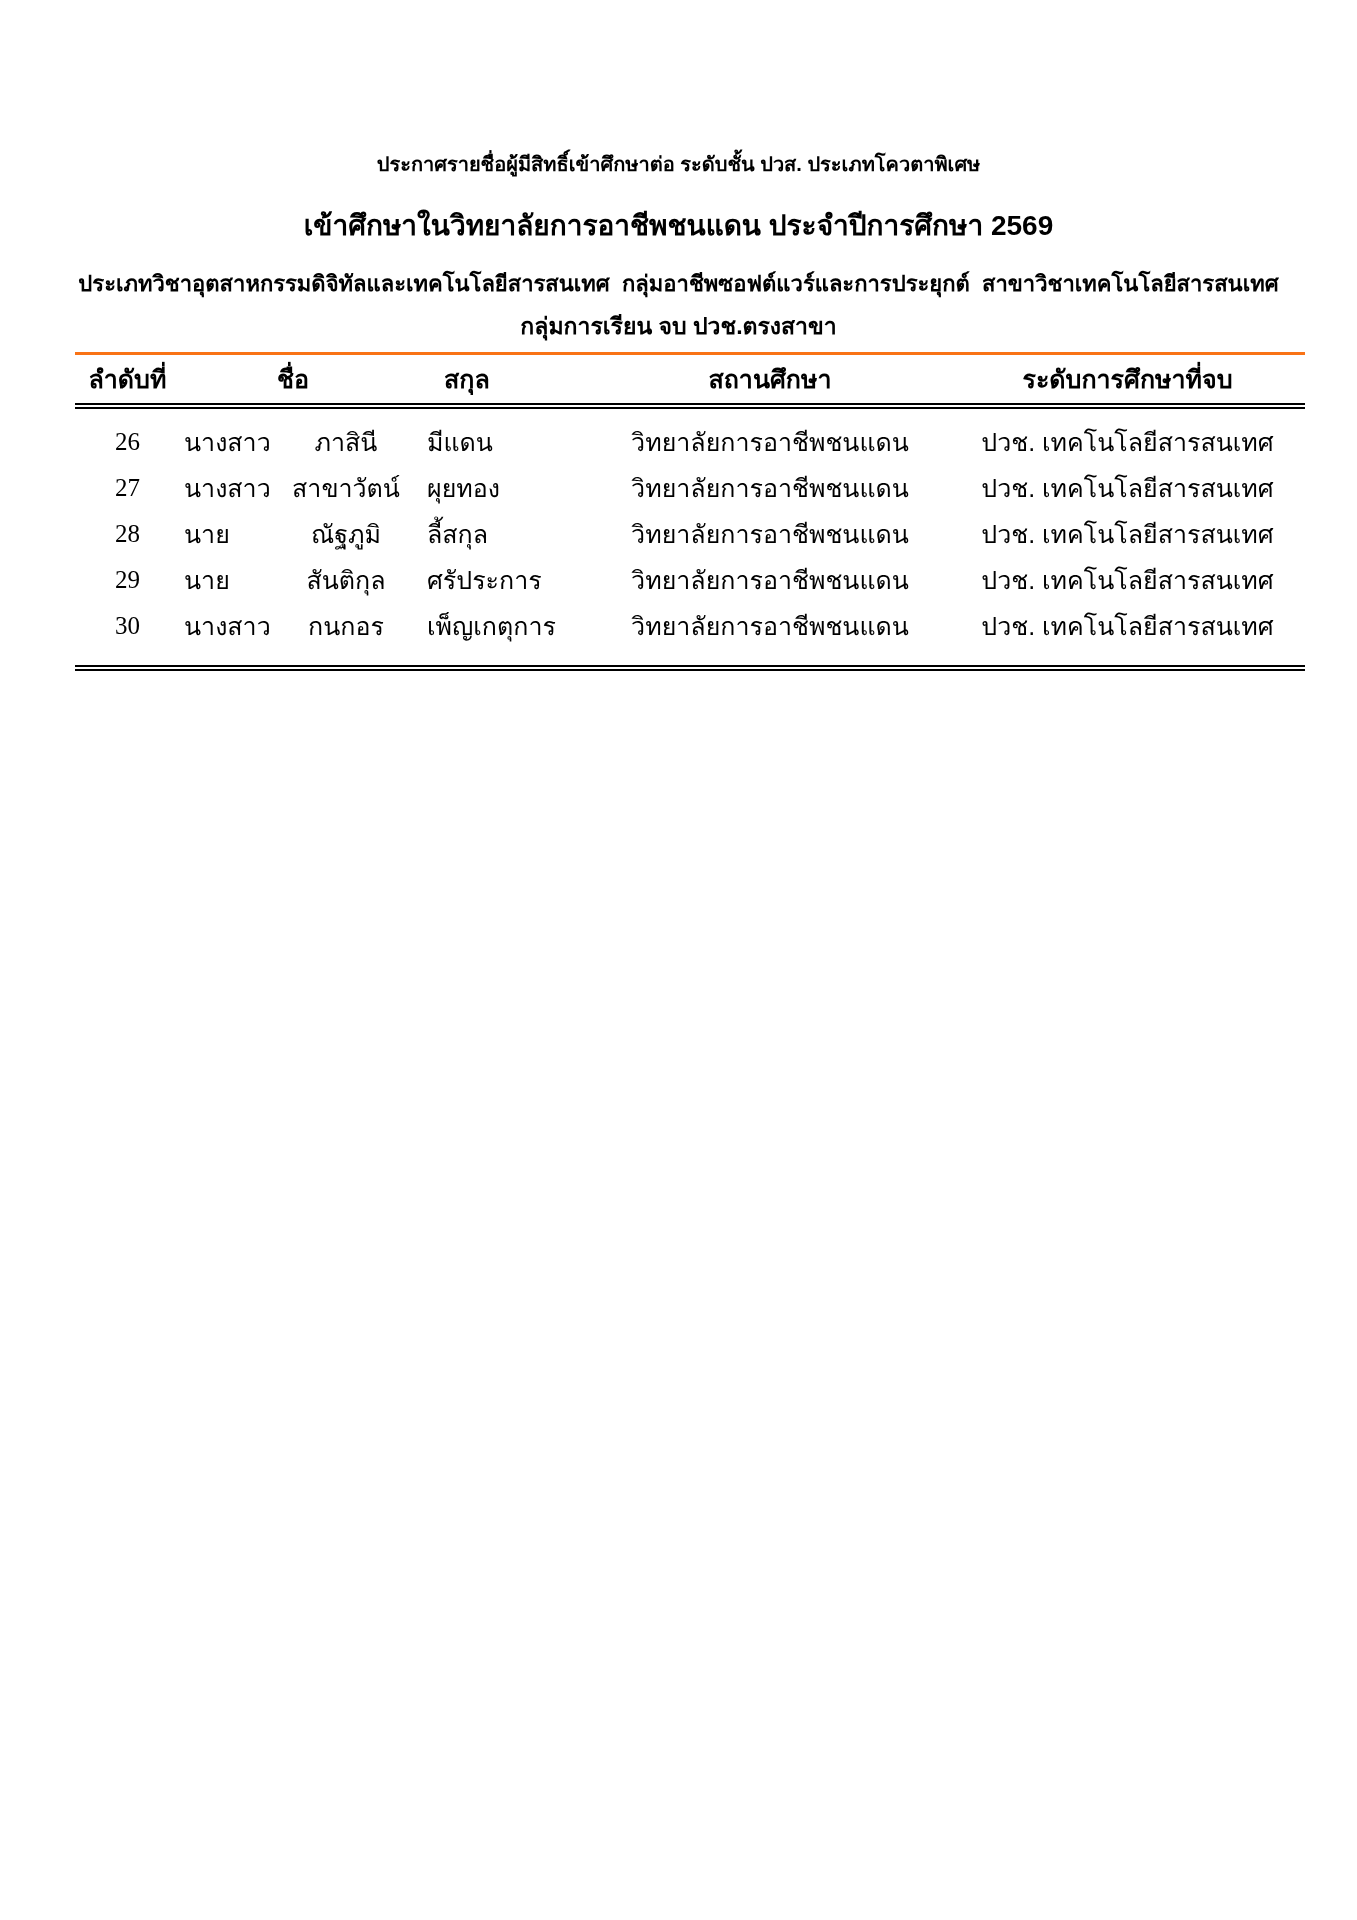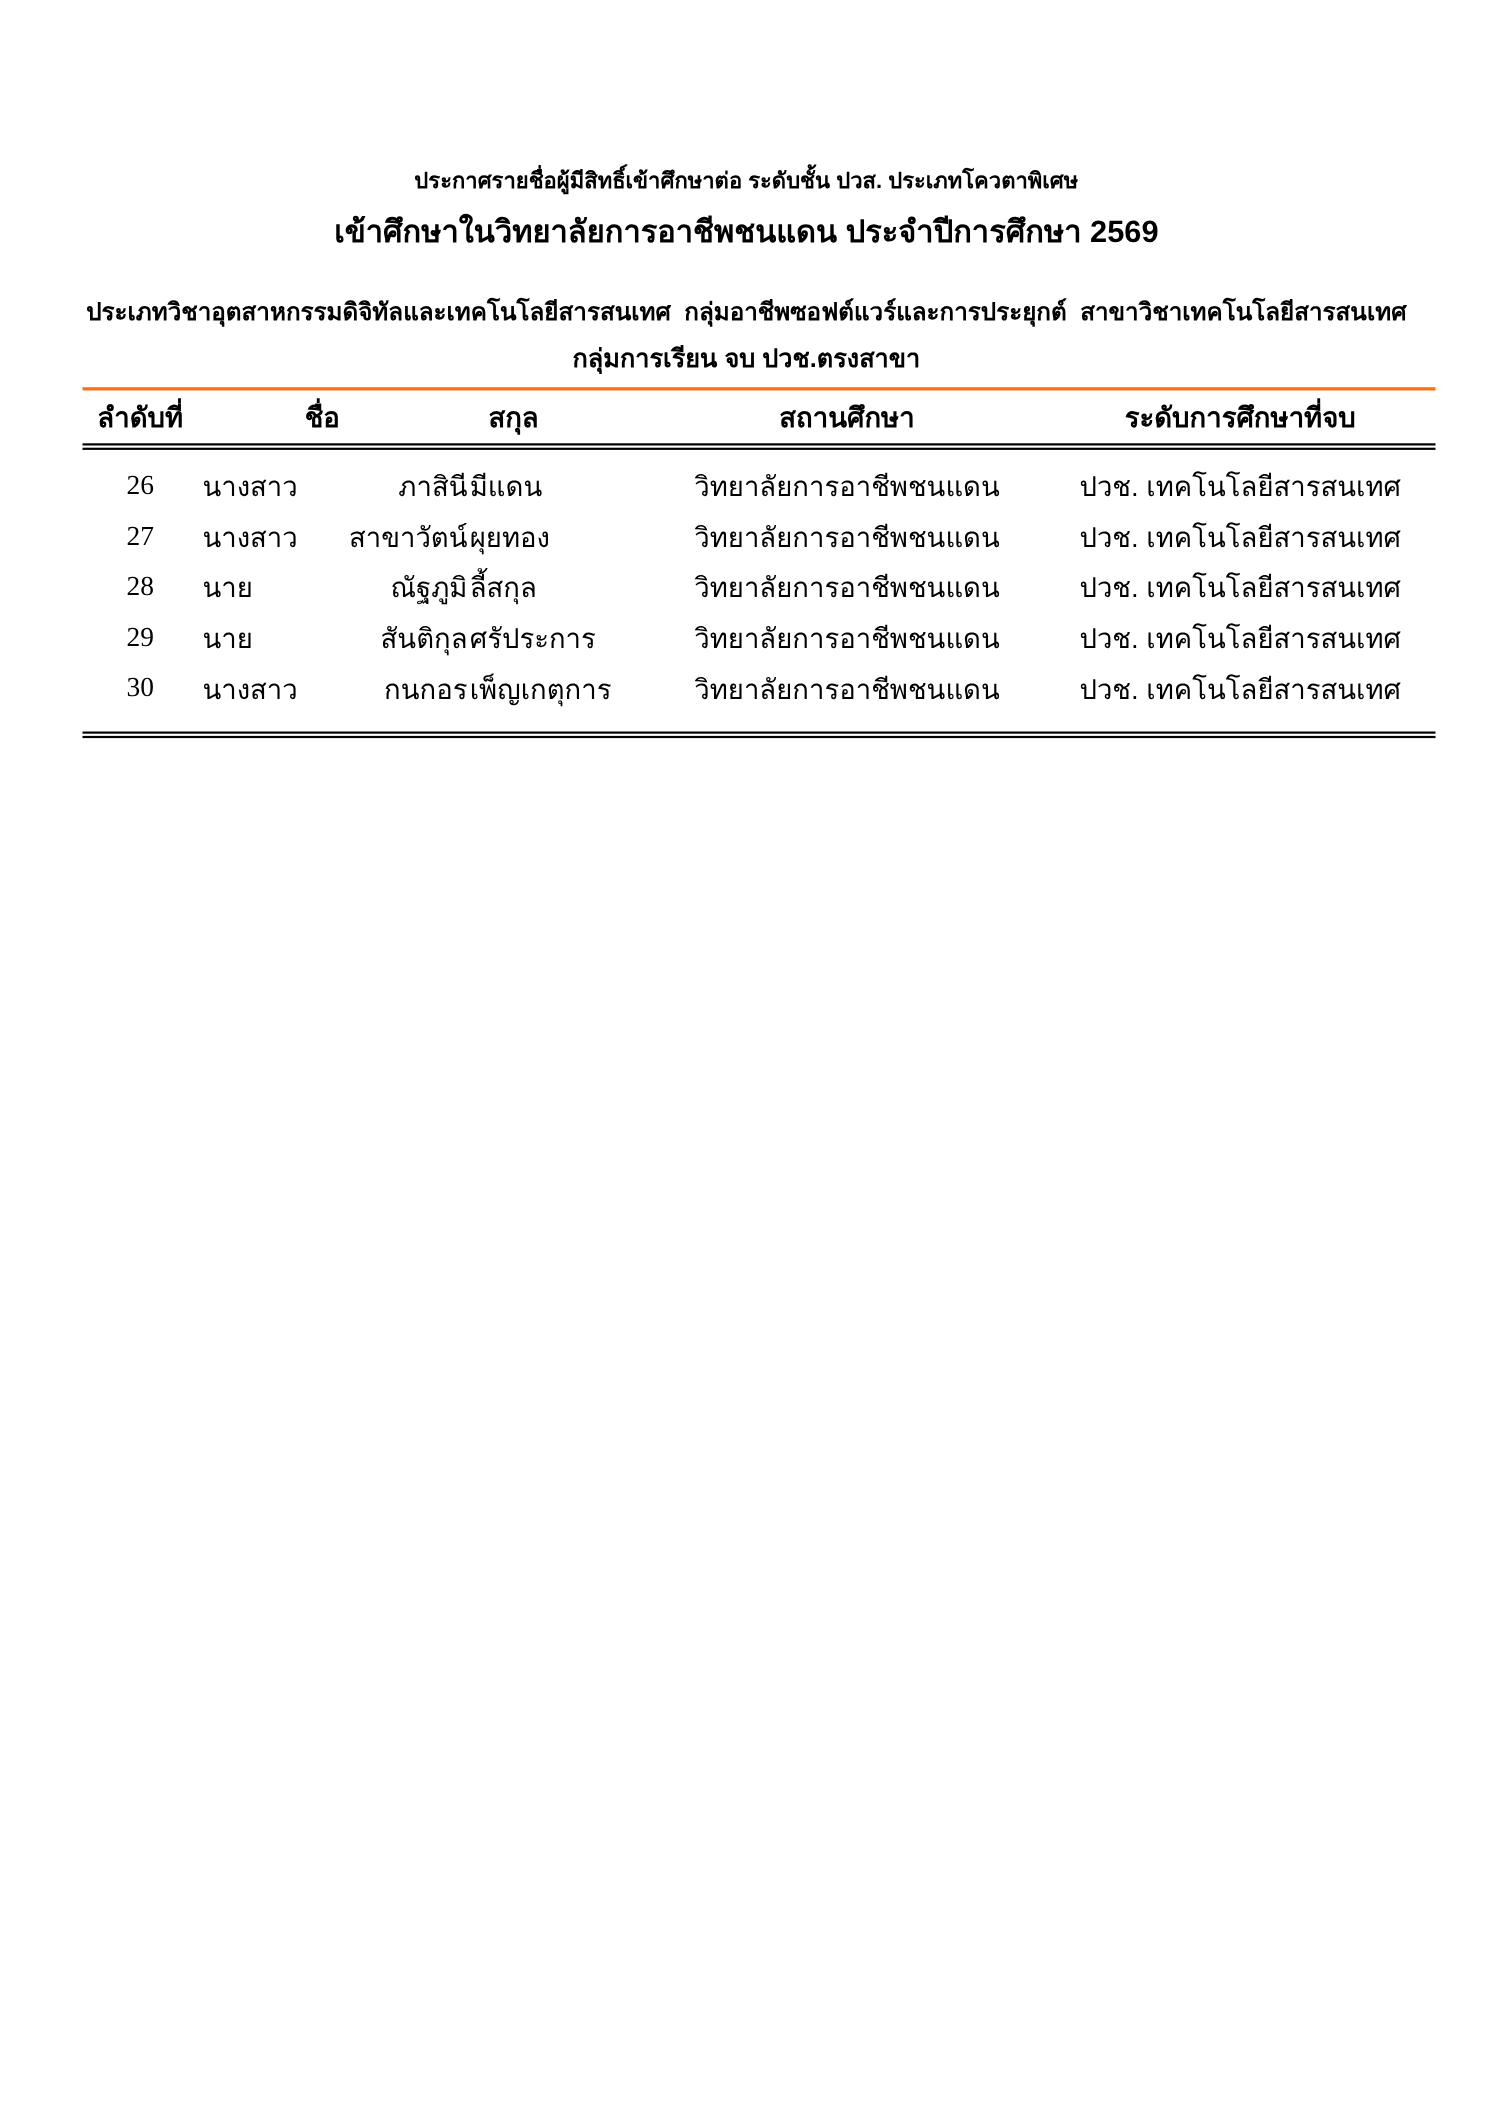--- a/index.html
+++ b/index.html
@@ -14,21 +14,21 @@
   }
   .t { white-space:pre-wrap; }
   .centerline {
     position:absolute;
     left:0;
     width:100%;
     text-align:center;
     font-weight:bold;
   }
   .title1 { top:148px; font-size:20px; }
-  .title2 { top:188px; font-size:28px; }
+  .title2 { top:203px; font-size:28px; }
   .subtitle { top:266px; font-size:22px; }
   .groupline { top:308px; font-size:23px; }
 
   .doc-table {
     position:absolute;
     top:352px;
     left:75px;
     width:1230px;
     border-top:3px solid #f97316;
     border-bottom:6px double #000;
@@ -43,21 +43,21 @@
     font-weight:bold;
     font-size:25px;
     border-bottom:6px double #000;
   }
   .tbody { padding:10px 0 16px 0; }
   .trow { height:46px; font-size:25px; }
 
   .c { overflow:visible; }
   .c-no     { text-align:center;font-family:Liberation Serif, serif; }
   .c-title  { text-align:left; padding-left:4px; }
-  .c-first  { text-align:right; padding-left:2px; }
+  .c-first  { text-align:center; padding-left:2px; }
   .c-last   { text-align:left; padding-left:2px; }
   .c-school { text-align:center; }
   .c-level  { text-align:center; }
 
   .h-no     { text-align:center; }
   .h-first  { text-align:left; padding-left:12px; }
   .h-last   { text-align:left; padding-left:19px; }
   .h-school { text-align:center; }
   .h-level  { text-align:center; }
 </style>

